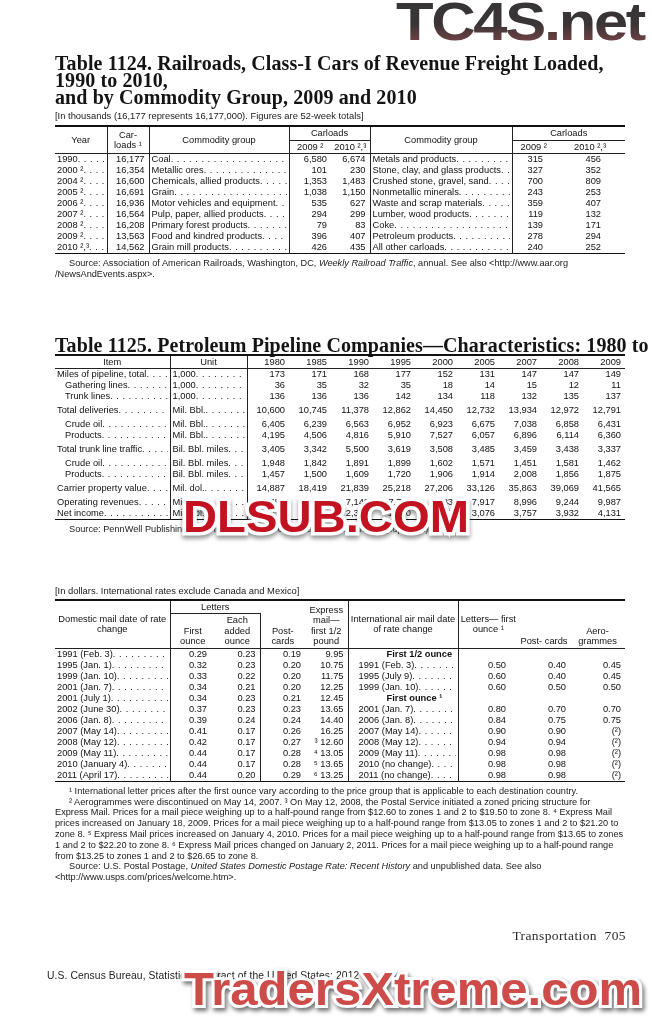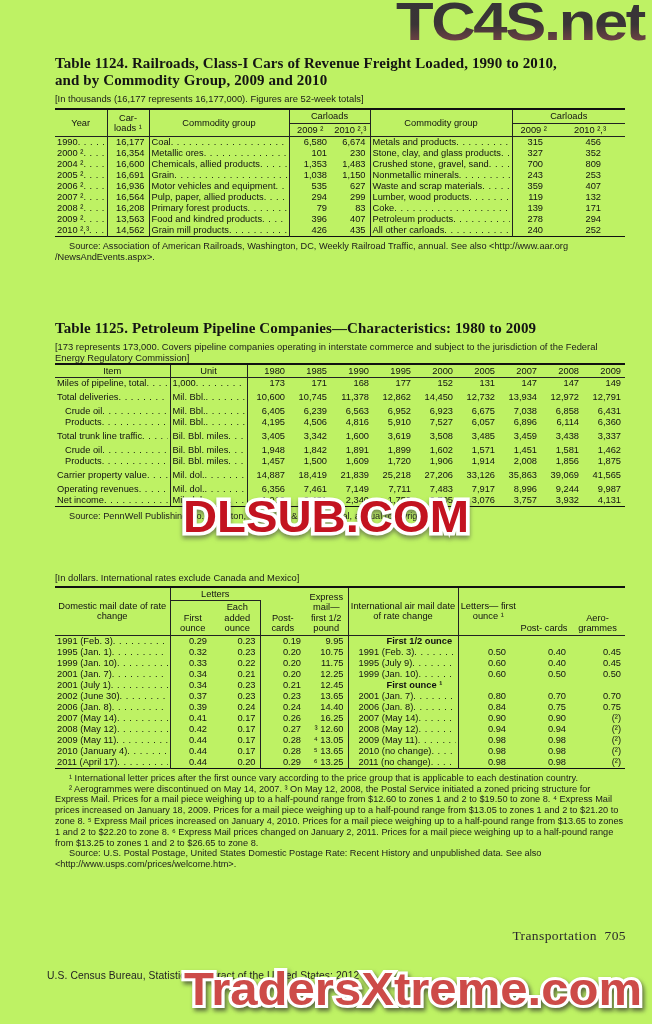--- a/index.html
+++ b/index.html
@@ -1,22 +1,22 @@
 <!DOCTYPE html>
 <html><head>
 <meta charset="utf-8">
 <style>
   html,body{margin:0;padding:0;background:#888;}
-  #page{position:relative;width:652px;height:1024px;background:#bef264;overflow:hidden;
+  #page{position:relative;width:652px;height:1024px;background:#ffffff;overflow:hidden;
         font-family:"Liberation Sans","DejaVu Sans",sans-serif;color:#141414;margin:0 auto;}
   .content{position:absolute;left:55px;width:570px;top:0;}
 
   
   .tbl-title{font-family:"Liberation Serif","DejaVu Serif",serif;font-weight:700;
-             font-size:15px;line-height:17px;letter-spacing:.1px;white-space:nowrap;}
+             font-size:20px;line-height:17px;letter-spacing:.1px;white-space:nowrap;}
   .tbl-title.wrap2{white-space:normal;}
   .tbl-note{font-size:9.4px;line-height:11px;margin-top:4px;color:#1a1a1a;}
 
   
   table{border-collapse:collapse;table-layout:fixed;width:570px;font-size:9.3px;color:#111;}
   th,td{padding:0 2px;vertical-align:top;font-weight:normal;overflow:hidden;}
   td{height:11px;line-height:11px;white-space:nowrap;}
   th{text-align:center;vertical-align:middle;line-height:10.5px;padding:1px 2px;}
   .num{text-align:right;}
   .br{border-right:1px solid #222;}
@@ -27,21 +27,21 @@
   .lc{display:flex;align-items:baseline;}
   .lc .t{flex:0 0 auto;}
   .lc .dots{flex:1 1 auto;overflow:hidden;white-space:nowrap;color:#111;}
   .lc .dots::after{content:" . . . . . . . . . . . . . . . . . . . . . . . . . . . . . . . . . . . . . . . . . . . .";letter-spacing:.5px;}
   .ind8{padding-left:8px;}
   .b{font-weight:bold;padding-left:36px;}
   tr.gs td{padding-top:3px;height:14px;}
 
   
   .fn{font-size:9.2px;line-height:10.8px;margin:0;text-indent:14px;color:#1a1a1a;}
-  .fn .it{text-align:right;}
+  .fn .it{font-style:italic;text-align:right;}
   .fn-block{margin-top:4px;}
 
   
   th.vbot{vertical-align:bottom;}
   th.group{border-bottom:1px solid #222;vertical-align:bottom;}
 
   
   .transportation{position:absolute;right:26px;top:928px;font-family:"Liberation Serif","DejaVu Serif",serif;
                   font-size:13.5px;color:#2a2a2a;letter-spacing:.4px;white-space:pre;}
   .census{position:absolute;left:47px;top:970px;font-size:10.3px;color:#222;letter-spacing:.1px;}
@@ -336,21 +336,20 @@
           </tbody>
       </table>
 
       <div class="fn-block">
         <p class="fn"><span>Source: Association of American Railroads, Washington, DC, </span><span class="it">Weekly Railroad Traffic</span><span>, annual. See also &lt;http://www.aar.org /NewsAndEvents.aspx&gt;.</span></p>
       </div>
     </div>
 
     <div style="margin-top:57px;">
       <div class="tbl-title">Table 1125. Petroleum Pipeline Companies—Characteristics: 1980 to 2009</div>
-      <div class="tbl-note" style="white-space:normal">[173 represents 173,000. Covers pipeline companies operating in interstate commerce and subject to the jurisdiction of the Federal Energy Regulatory Commission]</div>
 
       <table class="rule-top rule-bot" style="margin-top:0;">
         <colgroup>
           <col style="width:115px">
             <col style="width:77px">
           <col span="9" style="width:42px">
         </colgroup>
         <thead>
           <tr>
             <th class="br">Item</th>
@@ -383,20 +382,66 @@
               <td class="num pr4">173</td>
               <td class="num pr4">171</td>
               <td class="num pr4">168</td>
               <td class="num pr4">177</td>
               <td class="num pr4">152</td>
               <td class="num pr4">131</td>
               <td class="num pr4">147</td>
               <td class="num pr4">147</td>
               <td class="num pr4">149</td>
             </tr>
+            <tr>
+              <td class="br">
+                <div class="lc ind8">
+                  <span class="t">Gathering lines</span>
+                  <span class="dots"></span>
+                </div>
+              </td>
+              <td class="br">
+                <div class="lc">
+                  <span class="t">1,000</span>
+                  <span class="dots"></span>
+                </div>
+              </td>
+              <td class="num pr4">36</td>
+              <td class="num pr4">35</td>
+              <td class="num pr4">32</td>
+              <td class="num pr4">35</td>
+              <td class="num pr4">18</td>
+              <td class="num pr4">14</td>
+              <td class="num pr4">15</td>
+              <td class="num pr4">12</td>
+              <td class="num pr4">11</td>
+            </tr>
+            <tr>
+              <td class="br">
+                <div class="lc ind8">
+                  <span class="t">Trunk lines</span>
+                  <span class="dots"></span>
+                </div>
+              </td>
+              <td class="br">
+                <div class="lc">
+                  <span class="t">1,000</span>
+                  <span class="dots"></span>
+                </div>
+              </td>
+              <td class="num pr4">136</td>
+              <td class="num pr4">136</td>
+              <td class="num pr4">136</td>
+              <td class="num pr4">142</td>
+              <td class="num pr4">134</td>
+              <td class="num pr4">118</td>
+              <td class="num pr4">132</td>
+              <td class="num pr4">135</td>
+              <td class="num pr4">137</td>
+            </tr>
             <tr class="gs">
               <td class="br">
                 <div class="lc">
                   <span class="t">Total deliveries</span>
                   <span class="dots"></span>
                 </div>
               </td>
               <td class="br">
                 <div class="lc">
                   <span class="t">Mil. Bbl.</span>
@@ -467,21 +512,21 @@
                 </div>
               </td>
               <td class="br">
                 <div class="lc">
                   <span class="t">Bil. Bbl. miles</span>
                   <span class="dots"></span>
                 </div>
               </td>
               <td class="num pr4">3,405</td>
               <td class="num pr4">3,342</td>
-              <td class="num pr4">1,600</td>
+              <td class="num pr4">5,500</td>
               <td class="num pr4">3,619</td>
               <td class="num pr4">3,508</td>
               <td class="num pr4">3,485</td>
               <td class="num pr4">3,459</td>
               <td class="num pr4">3,438</td>
               <td class="num pr4">3,337</td>
             </tr>
             <tr>
               <td class="br">
                 <div class="lc ind8">

